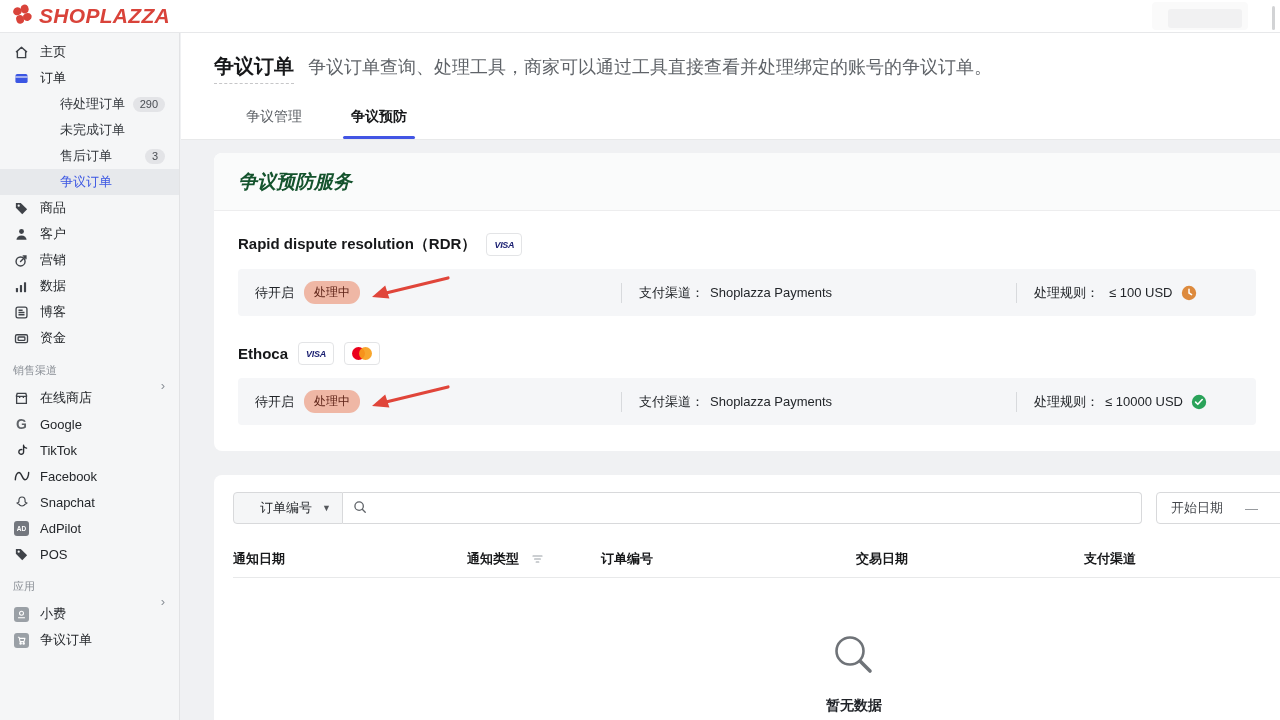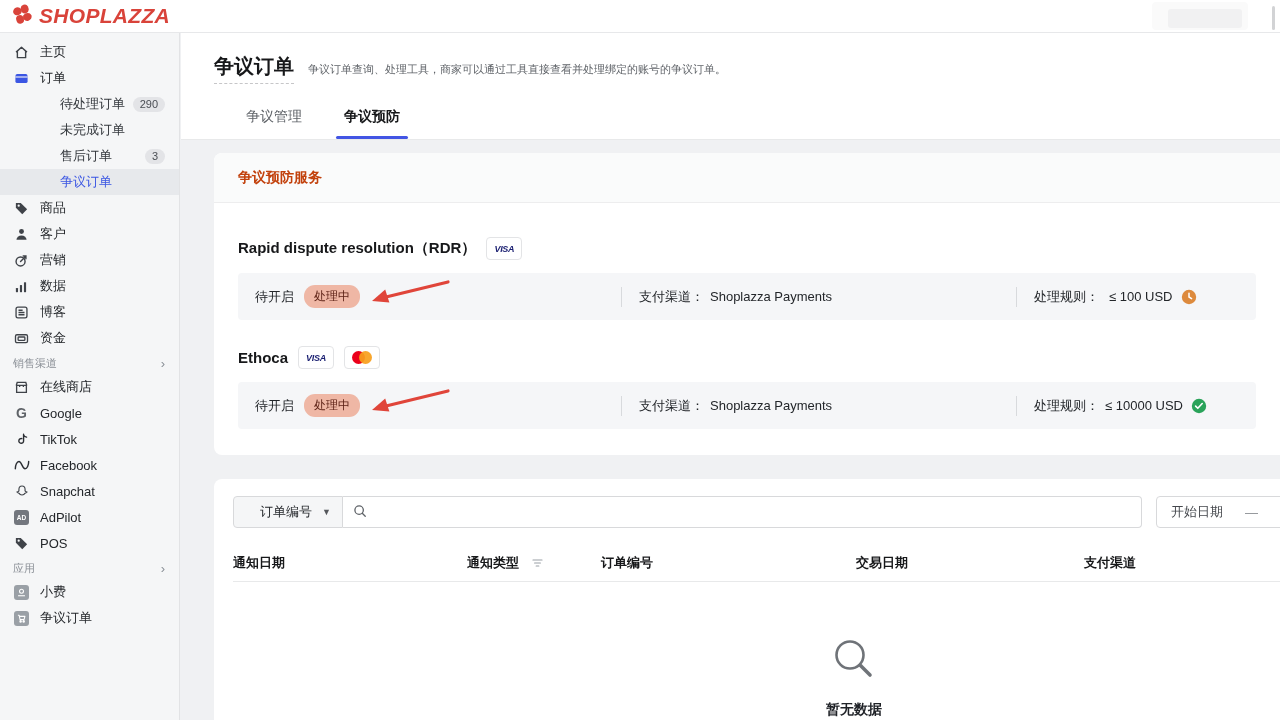--- a/index.html
+++ b/index.html
@@ -14,43 +14,43 @@
   .acct-blur { position:absolute; right:38px; top:9px; width:74px; height:19px; background:#f1f1f2; border-radius:3px; }
   .scroll-thumb { position:fixed; right:5px; top:6px; width:3px; height:24px; background:#d2d3d5; border-radius:2px; z-index:30; }
 
   
   .sidebar { position:fixed; top:33px; left:0; width:180px; height:687px; background:#f5f6f7; border-right:1px solid #e2e3e5; padding-top:6px; overflow:hidden; z-index:10; }
   .sb-item { height:26px; display:flex; align-items:center; padding:0 14px 0 13px; font-size:13px; color:#24272b; cursor:pointer; }
   .sb-ic { width:17px; margin-right:10px; display:flex; justify-content:center; align-items:center; flex:none; }
   .sb-sub { padding-left:60px; color:#33373c; }
   .sb-sub.active { background:#e7e9ec; color:#3b56e3; }
   .sb-badge { margin-left:auto; background:#e3e4e7; border-radius:9px; font-size:11px; line-height:15px; padding:0 7px; color:#4a4e54; }
-  .sb-section { height:22px; margin-top:1px; display:flex; align-items:center; padding:0 14px 0 13px; font-size:11px; color:#8b9097; cursor:pointer; }
+  .sb-section { height:22px; margin-top:12px; display:flex; padding:0 14px 0 13px; font-size:11px; color:#8b9097; cursor:pointer;flex-direction:column; }
   .sb-section .chev { margin-left:auto; font-size:13px; color:#8b9097; }
   .ic-txt { font-weight:bold; color:#5f6368; font-size:13px; line-height:1; }
   .ic-box { width:15px; height:15px; border-radius:3px; background:#73777e; color:#fff; font-size:6.5px; font-weight:bold; display:flex; align-items:center; justify-content:center; }
   .ic-box.light { background:#9aa0a6; }
 
   
   .main { margin-left:181px; width:1099px; height:720px; padding-top:33px; }
   .main-header { background:#fff; padding:20px 0 0 33px; border-bottom:1px solid #e8e9ea; }
   .title-row { display:flex; align-items:baseline; gap:14px; }
   .page-title { font-size:20px; font-weight:bold; color:#17181a; border-bottom:1px dashed #c6c6c8; padding-bottom:3px; }
-  .subtitle { font-size:11px; color:#5f6368; }
-  .tabs { display:flex; gap:26px; margin-top:16px; padding-left:24px; }
+  .subtitle { font-size:18px; color:#5f6368; }
+  .tabs { display:flex; gap:33px; margin-top:16px; padding-left:24px; }
   .tab { position:relative; padding:8px 8px 13px; font-size:14px; color:#5f6368; cursor:pointer; }
   .tab.active { color:#17181a; font-weight:bold; }
   .tab .tab-line { display:none; }
   .tab.active .tab-line { display:block; position:absolute; left:0; right:0; bottom:0; height:3px; border-radius:3px; background:#4255e4; }
 
   .card { background:#fff; margin-left:33px; border-radius:8px 0 0 8px; }
-  .card-head { padding:16px 24px 15px; font-size:14px; font-weight:bold; color:#c2410c; background:#fafbfb; border-bottom:1px solid #ededee; border-radius:8px 0 0 0; }
+  .card-head { padding:16px 24px 15px; font-size:19px; font-weight:bold; color:#14532d; background:#fafbfb; border-bottom:1px solid #ededee; border-radius:8px 0 0 0;font-style:italic; }
   .card1-body { padding:2px 24px 26px; }
 
-  .svc-title { display:flex; align-items:center; gap:10px; margin-top:32px; font-size:15px; font-weight:bold; color:#17181a; }
+  .svc-title { display:flex; align-items:center; gap:10px; margin-top:20px; font-size:15px; font-weight:bold; color:#17181a; }
   .pay-badge { width:36px; height:23px; border:1px solid #e3e4e6; border-radius:4px; background:#fff; display:flex; align-items:center; justify-content:center; }
   .visa-word { font-size:9px; font-weight:800; font-style:italic; color:#1a1f71; letter-spacing:-.3px; }
   .mc-circles { position:relative; width:20px; height:13px; }
   .mc-circles i { position:absolute; top:0; width:13px; height:13px; border-radius:50%; }
   .mc-red { left:0; background:#eb001b; }
   .mc-org { right:0; background:#f79e1b; opacity:.92; }
 
   .svc-row { margin-top:13px; background:#f5f6f8; border-radius:4px; height:47px; display:flex; align-items:center; font-size:13px; color:#23262a; }
   .svc-cell { display:flex; align-items:center; padding:0 17px; height:100%; }
   .svc-c1 { width:383px; }

